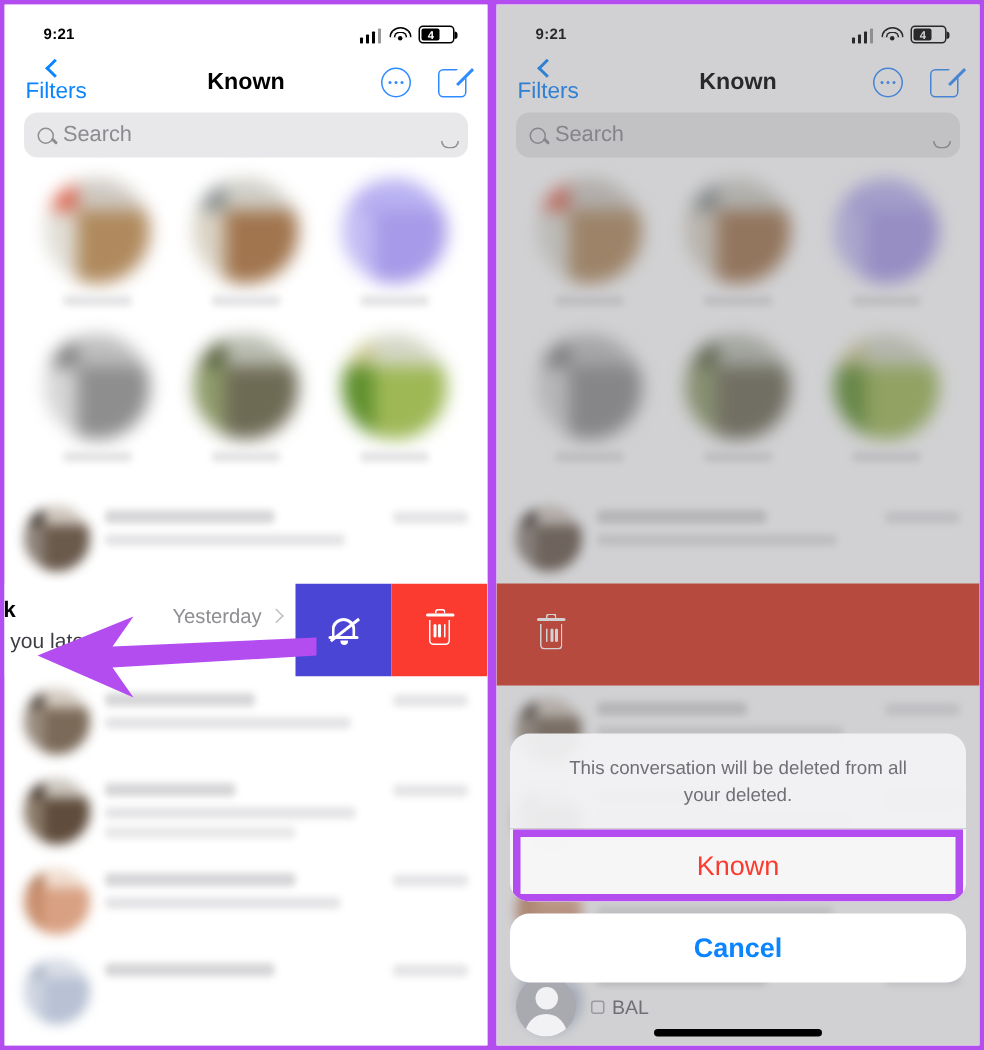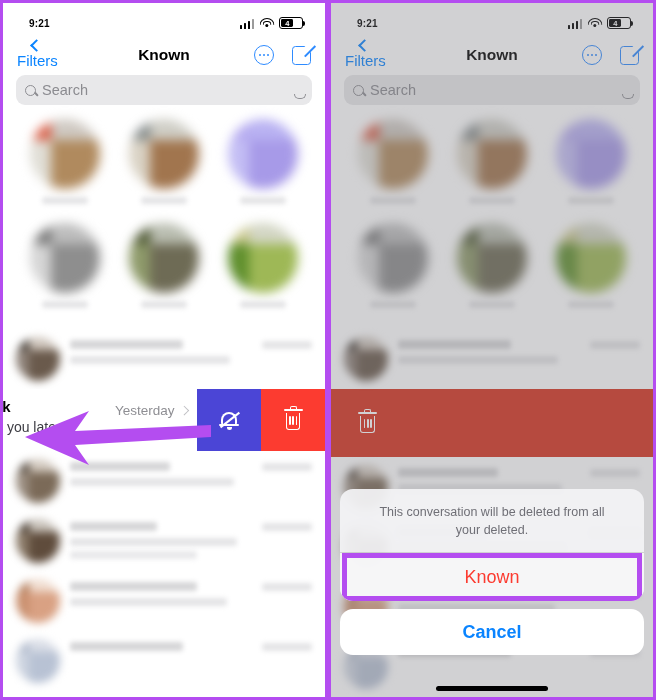--- a/index.html
+++ b/index.html
@@ -507,20 +507,30 @@
             </div>
             <div class="row-time"></div>
           </div>
         </div>
 
       <div class="behind-row">
         
         
       </div>
 
+      <div class="bal-row">
+        <div class="bal-av">
+          <span class="head"></span>
+            <span class="torso"></span>
+        </div>
+        <div class="bal-txt">
+          <span class="mini-badge"></span>
+          <span>BAL</span>
+        </div>
+      </div>
 
       <div class="sheet">
         <div class="sheet-group">
           <div class="sheet-msg">This conversation will be deleted from all your deleted.</div>
           <div class="sheet-div"></div>
           <div class="hl-wrap">
             <div class="sheet-delete">Known</div>
             <div class="hl-delete"></div>
           </div>
         </div>

